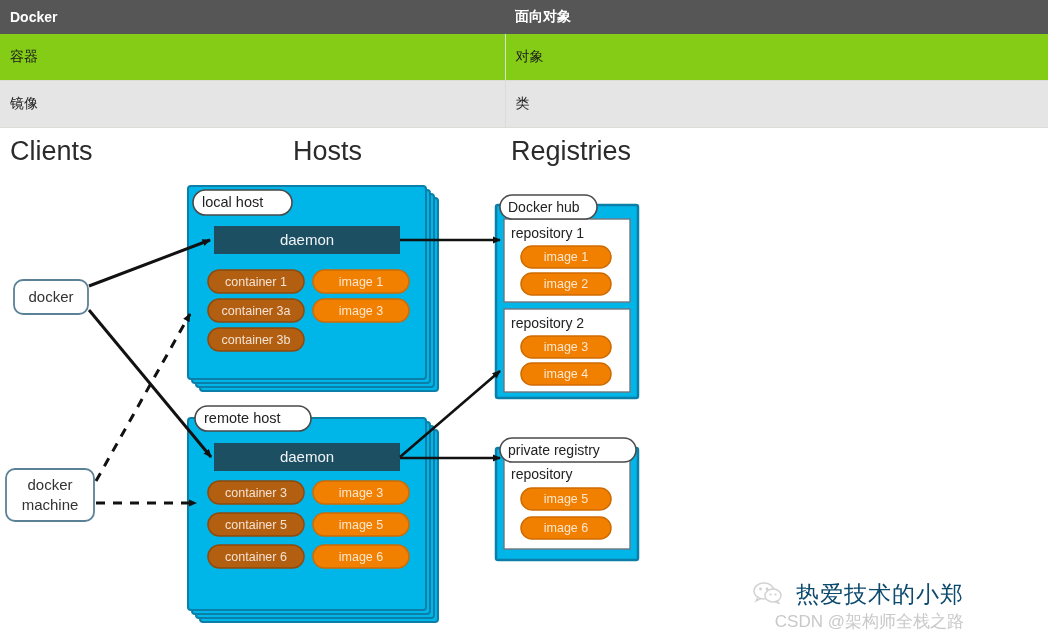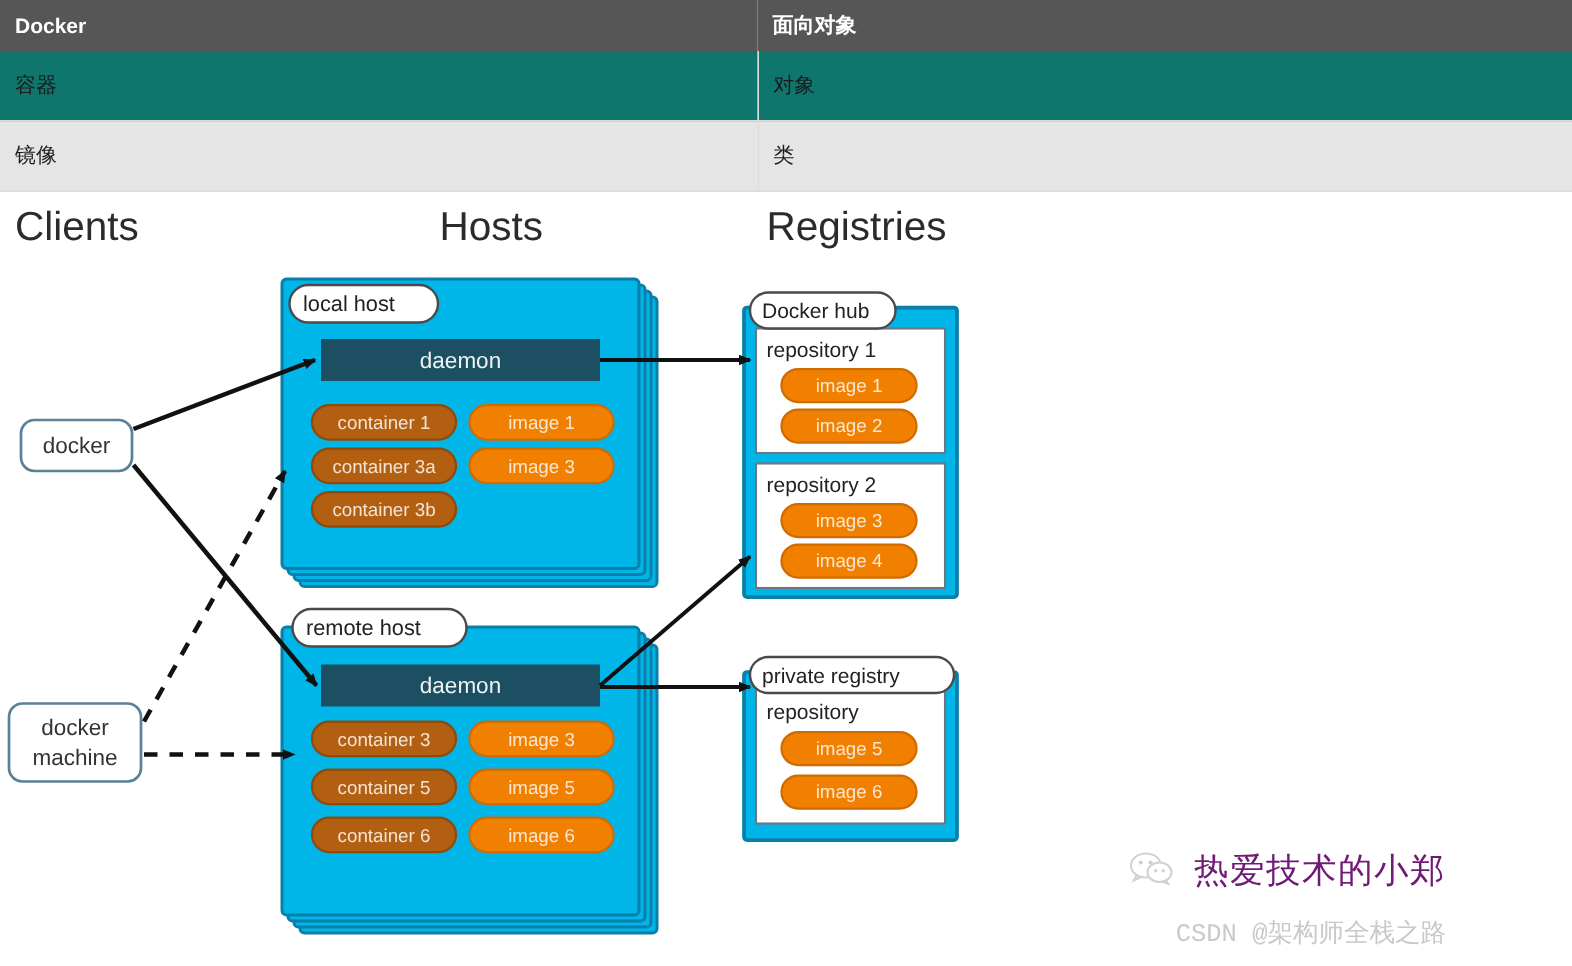--- a/index.html
+++ b/index.html
@@ -34,21 +34,21 @@
   .cmp-table td {
     font-size: 14px;
     color: #1b1b1b;
     text-align: left;
     padding: 12px 10px;
     height: 22px;
     border-right: 1px solid #dcdcd6;
     border-bottom: 1px solid #dcdcd6;
   }
   .cmp-table td:last-child { border-right: none; }
-  .cmp-table tr.row-odd td { background: #0f766e; }
+  .cmp-table tr.row-odd td { background: #84cc16; }
   .cmp-table tr.row-even td { background: #e5e5e5; }
   .col-a { width: 485px; }
   .col-b { width: 563px; }
 
   
   .diagram-wrap {
     position: relative;
     width: 972px;
     height: 509px;
     background: #ffffff;
@@ -64,29 +64,28 @@
     position: absolute;
     right: 8px;
     bottom: 4px;
     text-align: right;
     color: #c9c9c9;
     user-select: none;
   }
   .wm-line1 {
     font-size: 23px;
     letter-spacing: 1px;
-    color: #701a75;
+    color: #0c4a6e;
     white-space: nowrap;
   }
   .wm-line2 {
     font-size: 17px;
     color: #c9c9c9;
-    margin-top: 14px;
+    margin-top: 0;
     white-space: nowrap;
-    font-family: Liberation Mono, monospace;
   }
   .wm-chat { display: inline-block; vertical-align: middle; margin-right: 6px; }
 </style>
 </head>
 <body>
 
 <table class="cmp-table">
   <thead>
     <tr>
       <th class="col-a">Docker</th>

